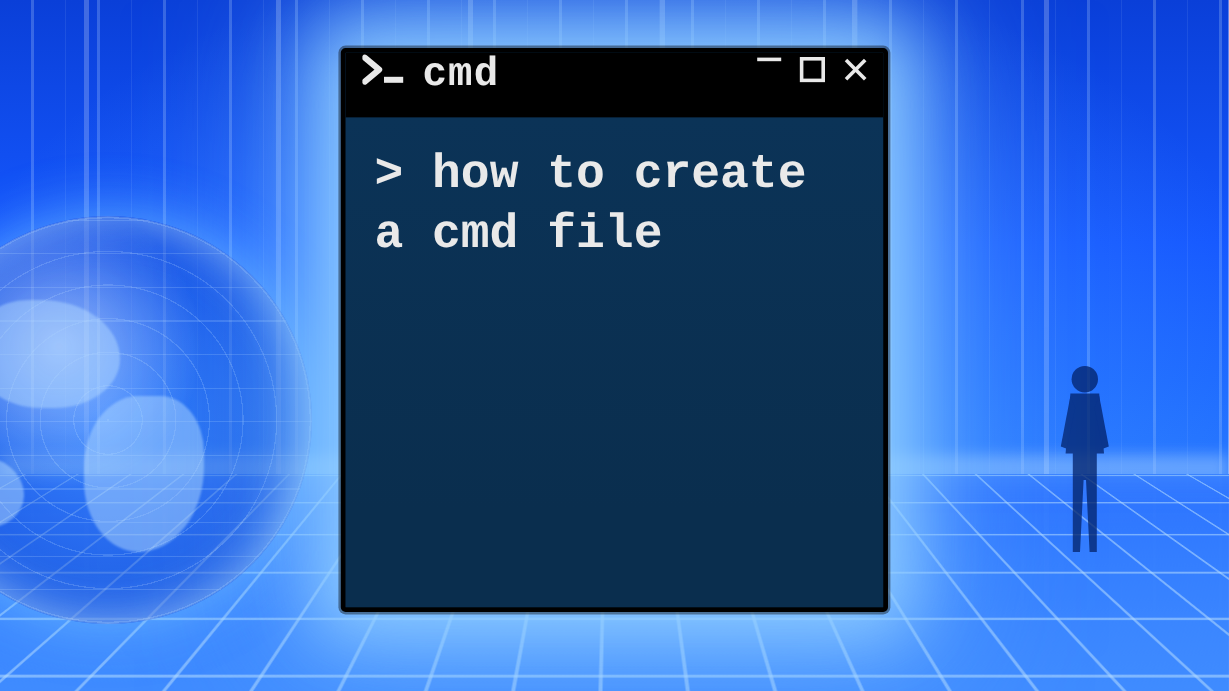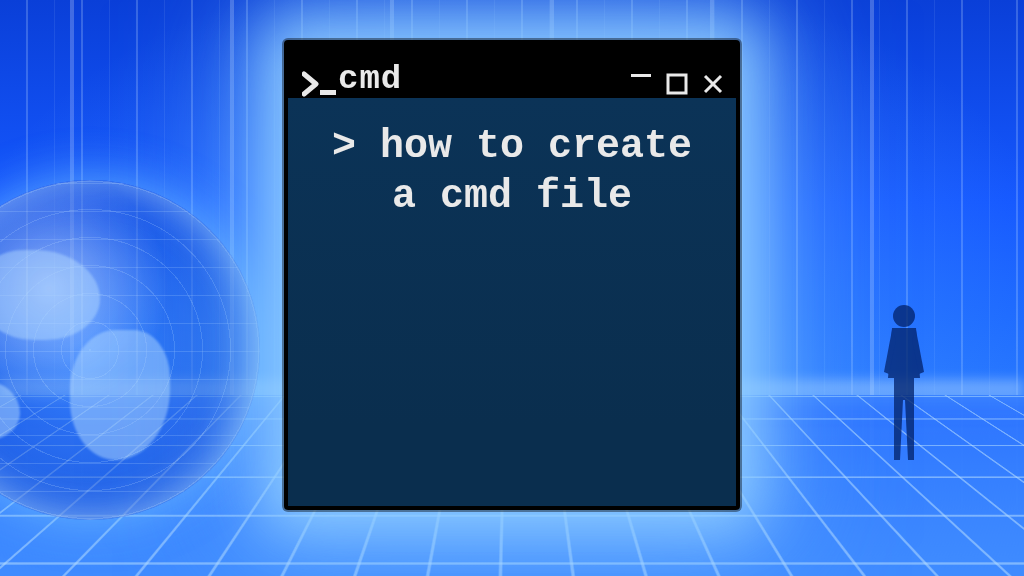--- a/index.html
+++ b/index.html
@@ -150,22 +150,23 @@
         0 0 60px 20px rgba(150,210,255,0.9),
         0 0 120px 40px rgba(120,190,255,0.55);
       display: flex;
       flex-direction: column;
       overflow: hidden;
     }
     .titlebar {
       height: 54px;
       background: #000;
       display: flex;
-      align-items: flex-end;
+      align-items: flex-start;
       padding: 0 12px 0 14px;
+      gap: 14px;
     }
     .titlebar .app-icon {
       color: #e9e9e9;
       font-size: 34px;
       line-height: 1;
       display: flex;
       align-items: center;
     }
     .titlebar .title {
       color: #e9e9e9;
@@ -191,21 +192,20 @@
       flex: 1;
       padding: 24px 24px;
       color: #e9e9e9;
       font-size: 40px;
       line-height: 1.25;
       font-weight: 600;
       white-space: pre-wrap;
       word-break: break-word;
       background:
         linear-gradient(180deg, #0b3357, #0a2e4e 80%);
-      text-align: center;
     }
   </style>
 </head>
 <body>
 
 <div class="scene">
   <div class="streaks"></div>
   <div class="streaks2"></div>
   <div class="floor-glow"></div>
   <div class="floor"></div>

